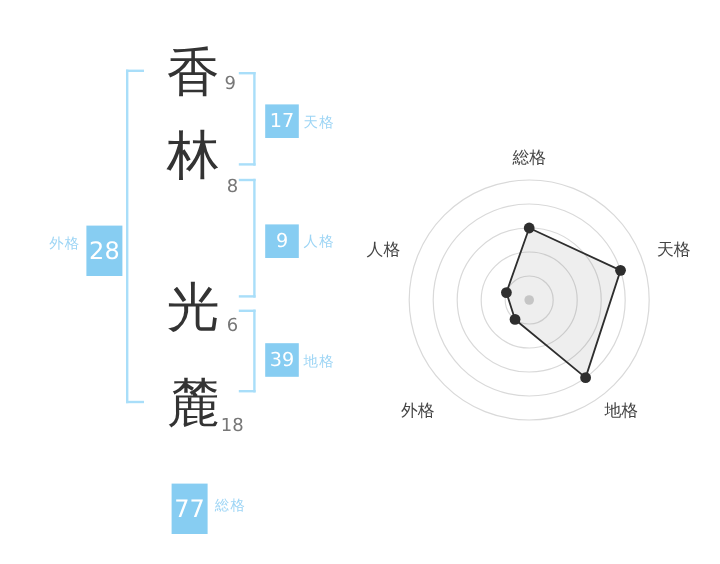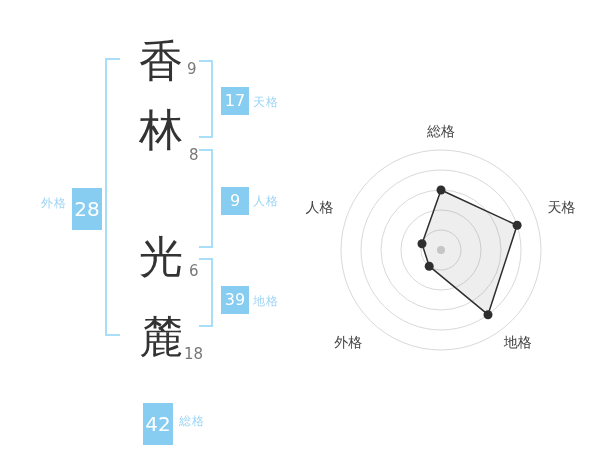--- a/index.html
+++ b/index.html
@@ -70,21 +70,21 @@
   <div class="badge sz28" style="left:221px;top:187px">
     <span>9</span>
   </div>
   <div class="badge sz28" style="left:221px;top:286px">
     <span>39</span>
   </div>
   <div class="badge sz30" style="left:72px;top:188px">
     <span>28</span>
   </div>
   <div class="badge sz30" style="left:143px;top:403px">
-    <span>42</span>
+    <span>77</span>
   </div>
 
   <div class="kaku-label" style="left:253px;top:95px">天格</div>
   <div class="kaku-label" style="left:253px;top:194px">人格</div>
   <div class="kaku-label" style="left:253px;top:294px">地格</div>
   <div class="kaku-label" style="left:41px;top:196px">外格</div>
   <div class="kaku-label" style="left:179px;top:414px">総格</div>
 
   <svg id="radar-svg" width="600" height="470" viewBox="0 0 600 470">
       <circle cx="441" cy="250" r="20" class="grid-ring"></circle>

